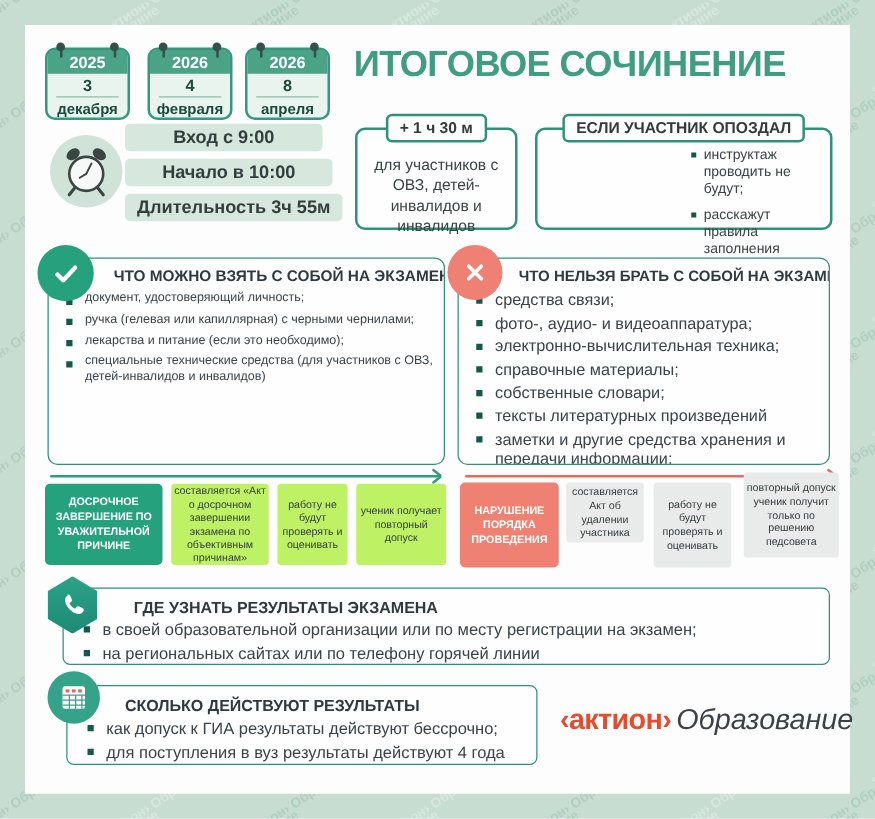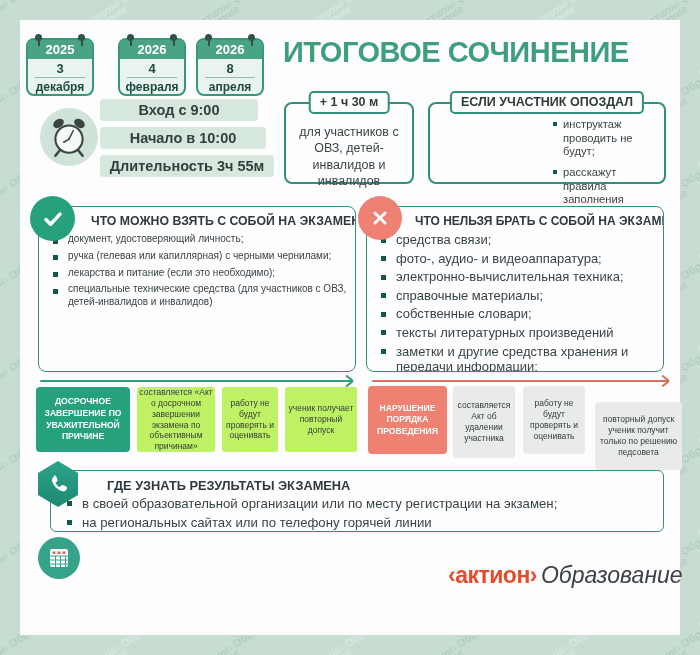--- a/index.html
+++ b/index.html
@@ -196,21 +196,21 @@
       <span style="left: 128px; top: 678px;">‹актион› Образование</span>
       <span class="alt" style="left: 240px; top: 678px;">‹актион› Образование</span>
       <span style="left: 352px; top: 678px;">‹актион› Образование</span>
       <span class="alt" style="left: 464px; top: 678px;">‹актион› Образование</span>
       <span style="left: 576px; top: 678px;">‹актион› Образование</span>
       <span class="alt" style="left: 688px; top: 678px;">‹актион› Образование</span>
     </div>
 
   <div class="content">
 
-    <div class="cal" style="left:6px">
+    <div class="cal" style="left:16px">
       <div class="cal-head">
         <span class="pin l"></span>
         <span>2025</span>
         <span class="pin r"></span>
       </div>
       <div class="cal-day">3</div>
       <div class="cal-month">декабря</div>
     </div>
     <div class="cal" style="left:98px">
       <div class="cal-head">
@@ -307,23 +307,23 @@
     <div class="flow-step step-green" style="left:117px;top:367px;width:78px;height:65px">составляется «Акт о досрочном завершении экзамена по объективным причинам»</div>
     <div class="flow-step step-green" style="left:202px;top:367px;width:56px;height:65px">работу не будут проверять и оценивать</div>
     <div class="flow-step step-green" style="left:265px;top:367px;width:72px;height:65px">ученик получает повторный допуск</div>
 
     <div class="arrow" style="left:352px;width:296px">
       <span class="shaft" style="background:#d97064"></span>
       <span class="a1" style="background:#d97064"></span>
       <span class="a2" style="background:#d97064"></span>
     </div>
     <div class="flow-head" style="left:348px;top:366px;width:79px;height:68px;background:#ee8172">НАРУШЕНИЕ ПОРЯДКА ПРОВЕДЕНИЯ</div>
-    <div class="flow-step step-gray" style="left:433px;top:366px;width:62px;height:72px">составляется Акт об удалении участника</div>
+    <div class="flow-step step-gray" style="left:433px;top:366px;width:62px;height:48px">составляется Акт об удалении участника</div>
     <div class="flow-step step-gray" style="left:503px;top:366px;width:62px;height:68px">работу не будут проверять и оценивать</div>
-    <div class="flow-step step-gray" style="left:575px;top:382px;width:87px;height:68px">повторный допуск ученик получит только по решению педсовета</div>
+    <div class="flow-step step-gray" style="left:575px;top:358px;width:76px;height:68px">повторный допуск ученик получит только по решению педсовета</div>
 
     <div class="hex">
       <svg width="22" height="22" viewBox="0 0 18 18">
         <path d="M5.5 2.3c.8-.4 1.8 0 2.1.8l.9 2.1c.3.7.1 1.4-.5 1.9l-1 .8c.7 1.6 2 2.9 3.6 3.6l.8-1c.5-.6 1.2-.8 1.9-.5l2.1.9c.8.3 1.2 1.3.8 2.1-.7 1.5-2.4 2.3-4 1.8-3.9-1.2-6.8-4.1-8-8-.5-1.6.3-3.3 1.8-4z" fill="#fff"></path>
       </svg>
     </div>
     <div class="card" style="left:30px;top:450px;width:614px;height:62px;border-radius:6px">
       <div class="bot-title" style="margin:7px 8px 2px 56px">ГДЕ УЗНАТЬ РЕЗУЛЬТАТЫ ЭКЗАМЕНА</div>
       <ul class="sq-list bot-list" style="margin:2px 8px 0 14px">
         <li>в своей образовательной организации или по месту регистрации на экзамен;</li>
@@ -342,19 +342,26 @@
         <g stroke="#35a389" stroke-width="1">
           <line x1="3" y1="10" x2="21" y2="10"></line>
             <line x1="3" y1="14" x2="21" y2="14"></line>
             <line x1="3" y1="18" x2="21" y2="18"></line>
           <line x1="8.5" y1="10" x2="8.5" y2="21"></line>
             <line x1="13.5" y1="10" x2="13.5" y2="21"></line>
             <line x1="18.5" y1="10" x2="18.5" y2="21"></line>
         </g>
       </svg>
     </div>
+    <div class="card" style="left:33px;top:528px;width:377px;height:64px;border-radius:6px">
+      <div class="bot-title" style="margin:8px 8px 2px 46px">СКОЛЬКО ДЕЙСТВУЮТ РЕЗУЛЬТАТЫ</div>
+      <ul class="sq-list bot-list" style="margin:2px 8px 0 14px">
+        <li>как допуск к ГИА результаты действуют бессрочно;</li>
+        <li>для поступления в вуз результаты действуют 4 года</li>
+      </ul>
+    </div>
 
     <div class="logo">
       <span class="brand">‹актион›</span><span class="product">Образование</span>
     </div>
 
   </div>
 </div>
 
 </body></html>

